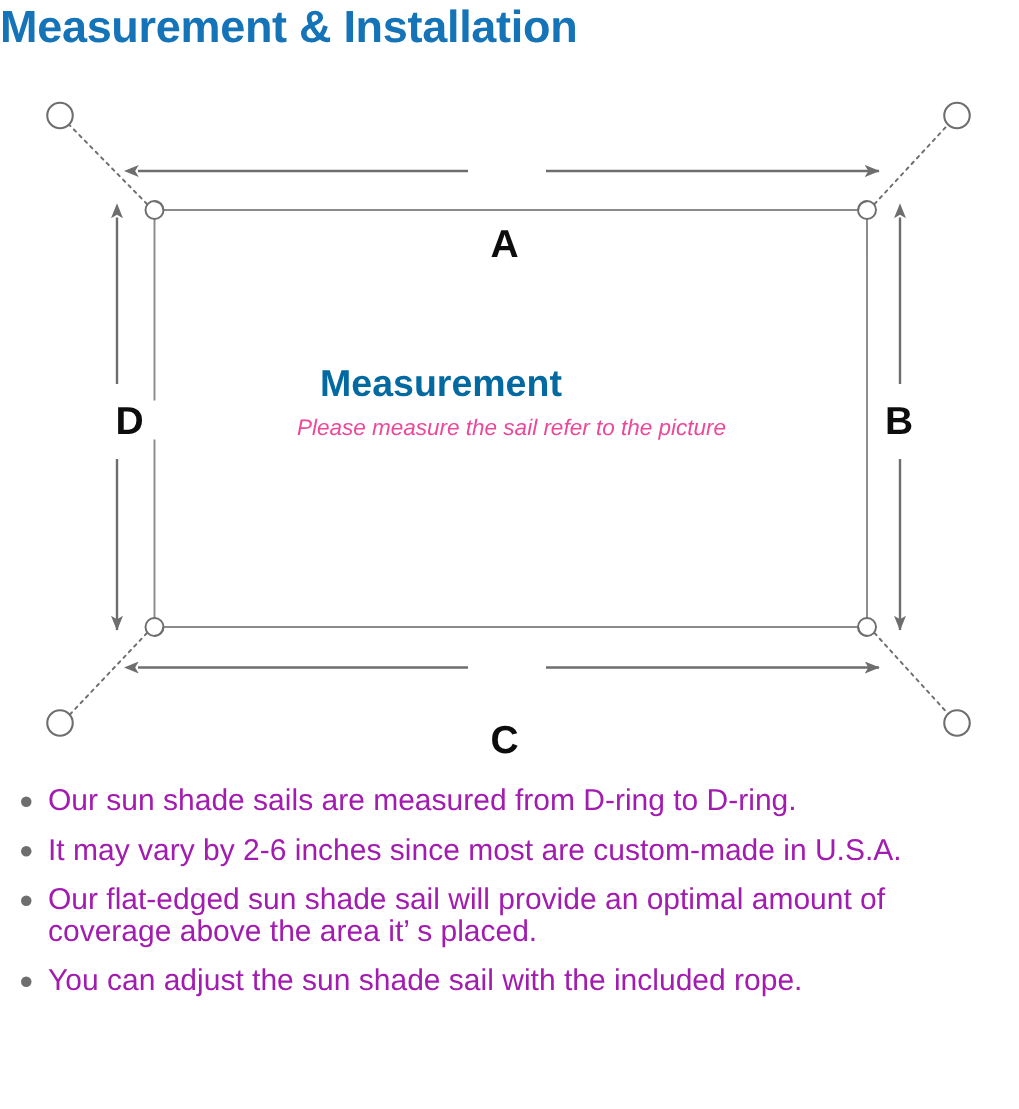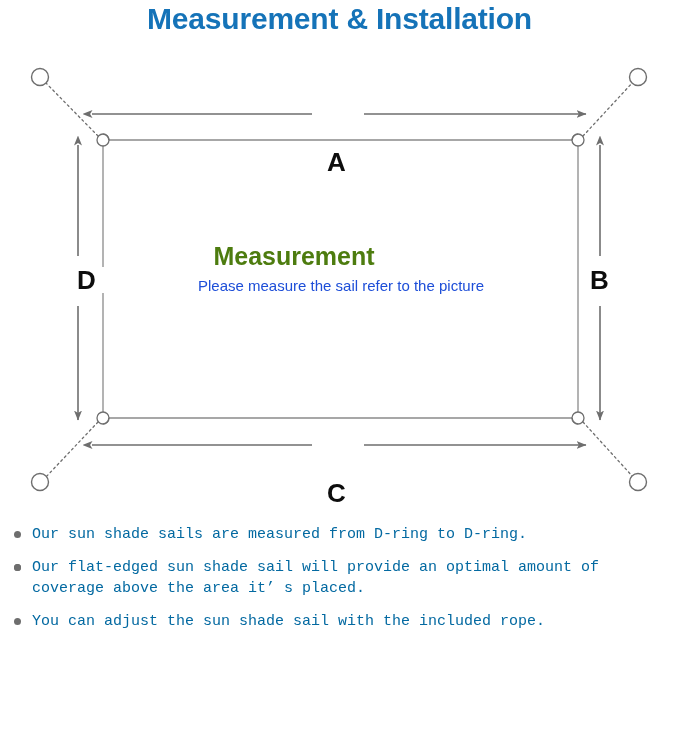--- a/index.html
+++ b/index.html
@@ -19,21 +19,20 @@
     width: 679px;
     height: 739px;
     background: #ffffff;
   }
   
   .title {
     position: absolute;
     left: 0;
     top: 0;
     width: 679px;
-    text-align: center;
     font-size: 30px;
     font-weight: bold;
     color: #1573b8;
     letter-spacing: -0.2px;
     line-height: 38px;
     white-space: nowrap;
   }
   
   .diagram {
     position: absolute;
@@ -47,35 +46,36 @@
   }
   
   .sail-title {
     position: absolute;
     left: 103px;
     top: 241px;
     width: 382px;
     text-align: center;
     font-size: 25px;
     font-weight: bold;
-    color: #4d7c0f;
+    color: #0369a1;
     line-height: 30px;
     white-space: nowrap;
   }
   .sail-sub {
     position: absolute;
     left: 103px;
     top: 276px;
     width: 476px;
     text-align: center;
     font-size: 15px;
     font-weight: normal;
-    color: #1d4ed8;
+    color: #ec4899;
     line-height: 20px;
     white-space: nowrap;
+    font-style: italic;
   }
   
   .dim-label {
     position: absolute;
     font-size: 26px;
     font-weight: bold;
     color: #0d0d0d;
     line-height: 26px;
     text-align: center;
     background: #ffffff;
@@ -85,24 +85,24 @@
   .notes {
     position: absolute;
     left: 10px;
     top: 524px;
     width: 664px;
   }
   .note {
     position: relative;
     padding-left: 22px;
     margin-bottom: 12px;
-    color: #0369a1;
-    font-size: 15px;
+    color: #a21caf;
+    font-size: 20px;
     line-height: 21px;
-    font-family: Liberation Mono, monospace;
+    font-family: Liberation Sans, sans-serif;
   }
   .note .dot {
     position: absolute;
     left: 4px;
     top: 7px;
     width: 7px;
     height: 7px;
     border-radius: 50%;
     background: #6e6e6e;
   }
@@ -169,20 +169,21 @@
   <div class="sail-title">Measurement</div>
   <div class="sail-sub">Please measure the sail refer to the picture</div>
 
   <div class="notes">
     <div class="note">
       <span class="dot"></span>
       <span>Our sun shade sails are measured from D-ring to D-ring.</span>
     </div>
     <div class="note">
       <span class="dot"></span>
+      <span>It may vary by 2-6 inches since most are custom-made in U.S.A.</span>
     </div>
     <div class="note">
       <span class="dot"></span>
       <span>Our flat-edged sun shade sail will provide an optimal amount of coverage above the area it’ s placed.</span>
     </div>
     <div class="note">
       <span class="dot"></span>
       <span>You can adjust the sun shade sail with the included rope.</span>
     </div>
   </div>

